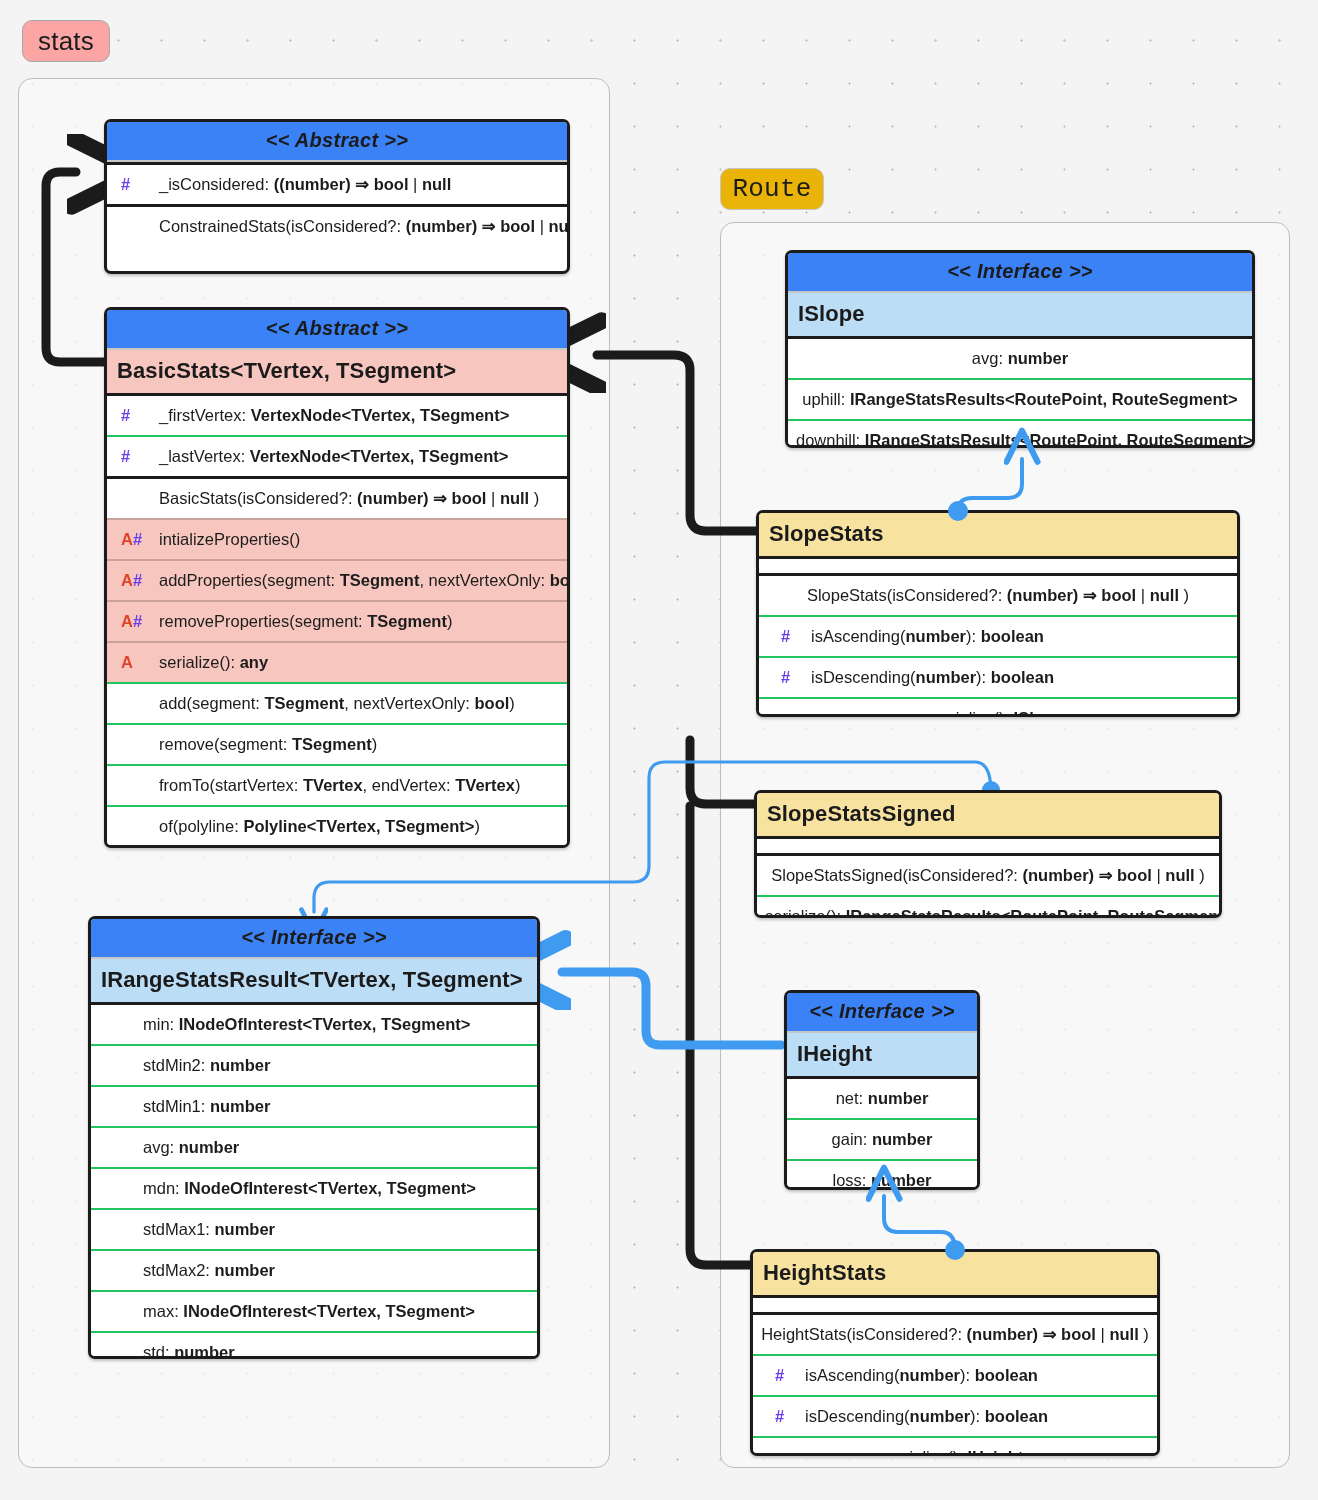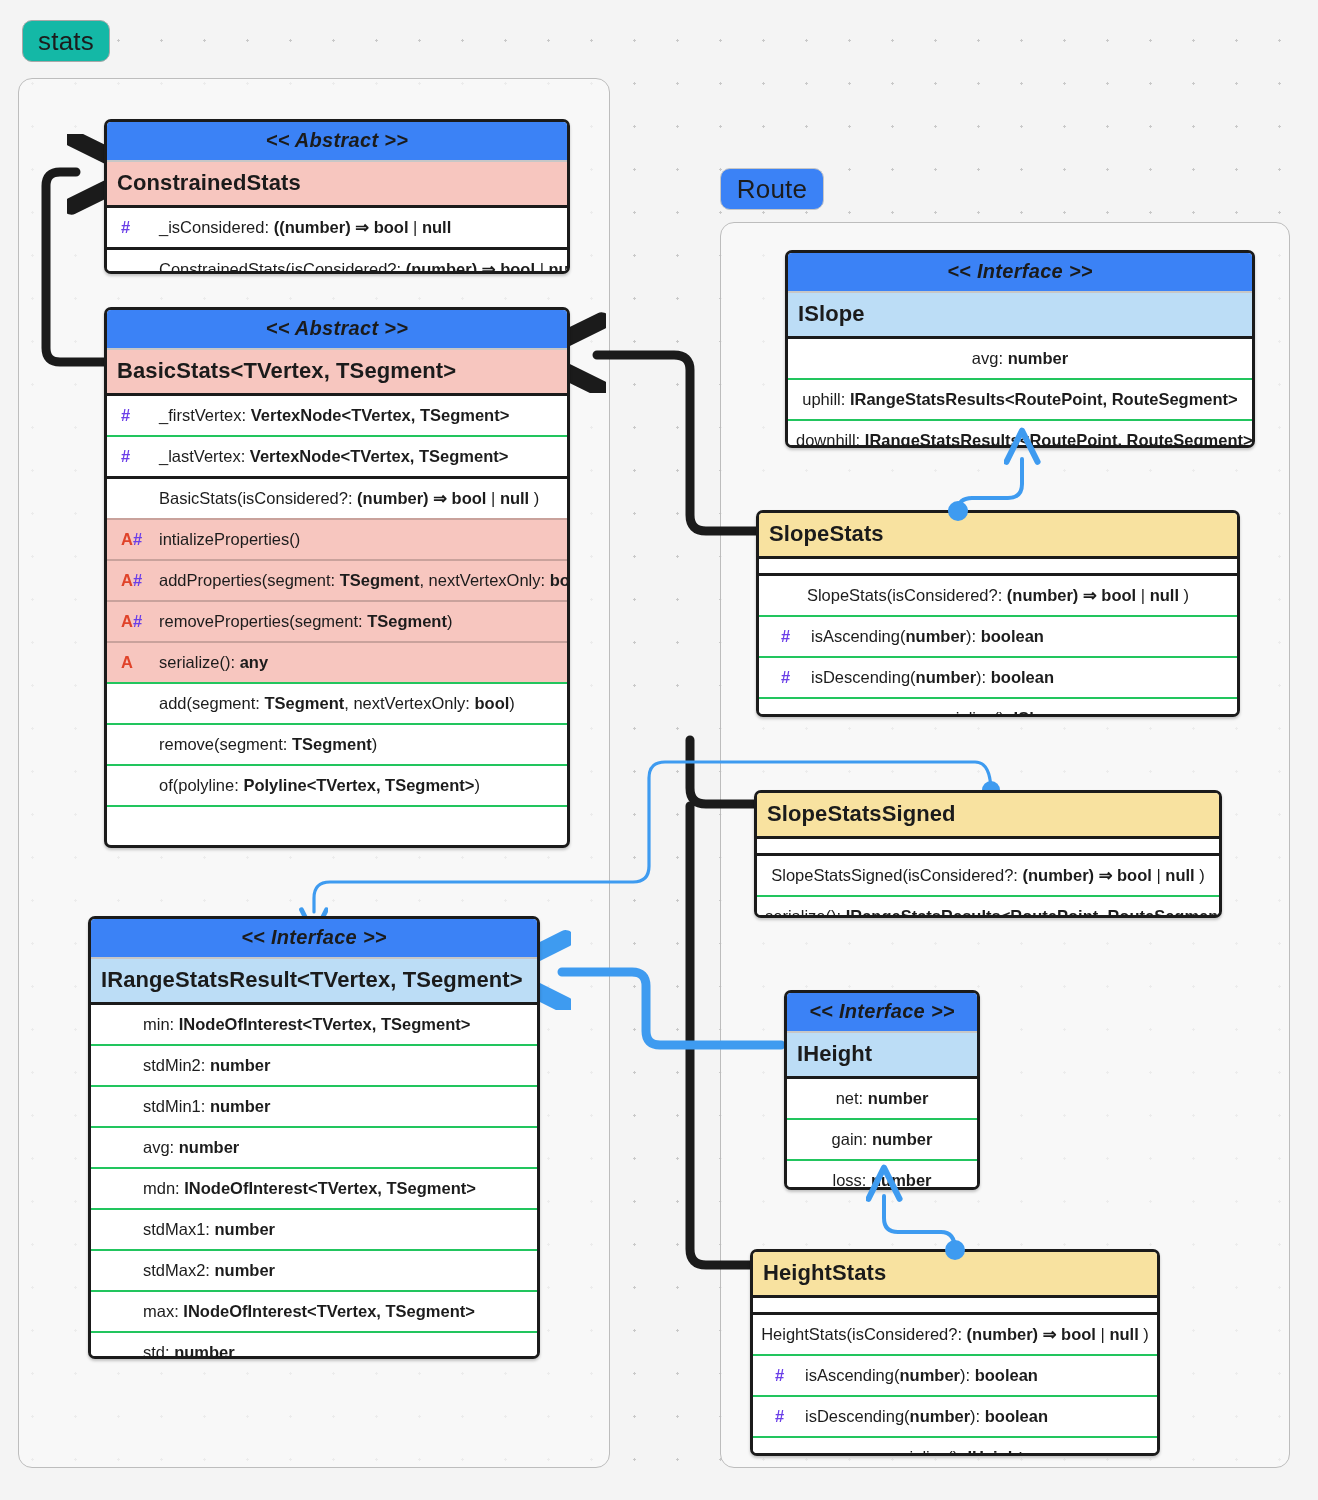--- a/index.html
+++ b/index.html
@@ -21,22 +21,22 @@
 
   
   .pkg { position:absolute; border:1.5px solid #bdbdbd; border-radius:14px; background:rgba(250,250,250,0.72); }
   .pkg-label {
     position:absolute;
     border-radius:10px;
     display:flex; align-items:center; justify-content:center;
     font-size:26px; font-weight:400; color:#1c1c1c;
     letter-spacing:0.2px;
   }
-  #pkg-stats-label { background:#14b8a6; border:1.5px solid #a8a8a8; }
-  #pkg-route-label { background:#3b82f6; border:1.5px solid #c6c6c6; }
+  #pkg-stats-label { background:#fca5a5; border:1.5px solid #a8a8a8; }
+  #pkg-route-label { background:#eab308; border:1.5px solid #c6c6c6;font-family:Liberation Mono, monospace; }
 
   
   .node {
     position:absolute;
     border:3px solid #1b1b1b;
     border-radius:7px;
     background:#ffffff;
     overflow:hidden;
     box-shadow:0 2px 3px rgba(0,0,0,0.22);
     z-index:6;
@@ -142,21 +142,20 @@
   </g>
 
    IRangeStatsResult (thick blue) --&gt;
   <g>
     <path d="M 781,1045 L 660,1045 Q 646,1045 646,1031 L 646,986 Q 646,972 632,972 L 562,972" fill="none" stroke="#3e9bf0" stroke-width="9" stroke-linecap="round" stroke-linejoin="round" marker-end="url(#arrowBlue)"></path>
   </g>
 </svg>
 
 <div class="node" style="left:104px; top:119px; width:466px; height:155px;">
   <div class="stereo">&lt;&lt; Abstract &gt;&gt;</div>
-  <div class="title abstract">ConstrainedStats</div>
   <div class="compartment">
     <div class="row first">
       <span class="mark"><span class="h">#</span></span>
       <span>_isConsidered: <b>((number) ⇒ bool <span style="font-weight:400">|</span> null</b></span>
     </div>
   </div>
   <div class="compartment">
     <div class="row first">
       <span>ConstrainedStats(isConsidered?: <b>(number) ⇒ bool <span style="font-weight:400">|</span> null</b></span>
     </div>
@@ -194,20 +193,23 @@
     </div>
     <div class="row hl">
       <span class="mark"><span class="a">A</span></span>
       <span>serialize(): <b>any</b></span>
     </div>
     <div class="row">
       <span>add(segment: <b>TSegment</b>, nextVertexOnly: <b>bool</b>)</span>
     </div>
     <div class="row">
       <span>remove(segment: <b>TSegment</b>)</span>
+    </div>
+    <div class="row">
+      <span>fromTo(startVertex: <b>TVertex</b>, endVertex: <b>TVertex</b>)</span>
     </div>
     <div class="row">
       <span>of(polyline: <b>Polyline&lt;TVertex, TSegment&gt;</b>)</span>
     </div>
     <div class="row">
       
     </div>
   </div>
 </div>
 

